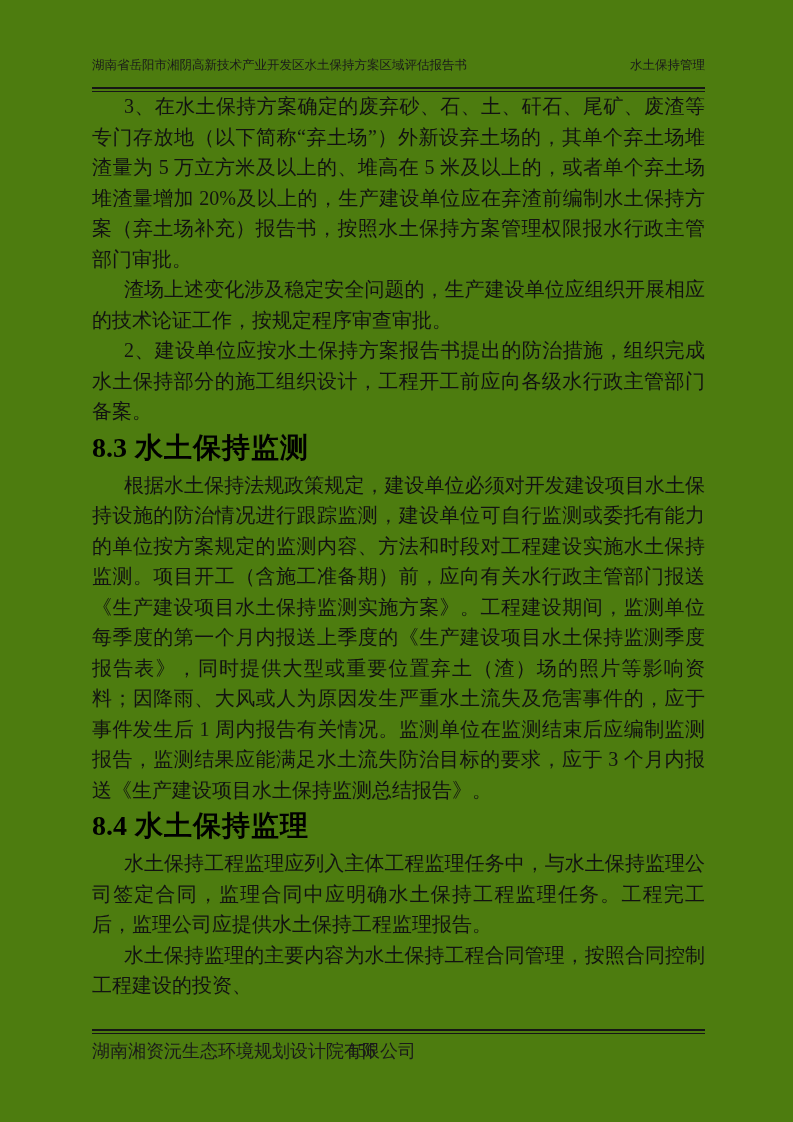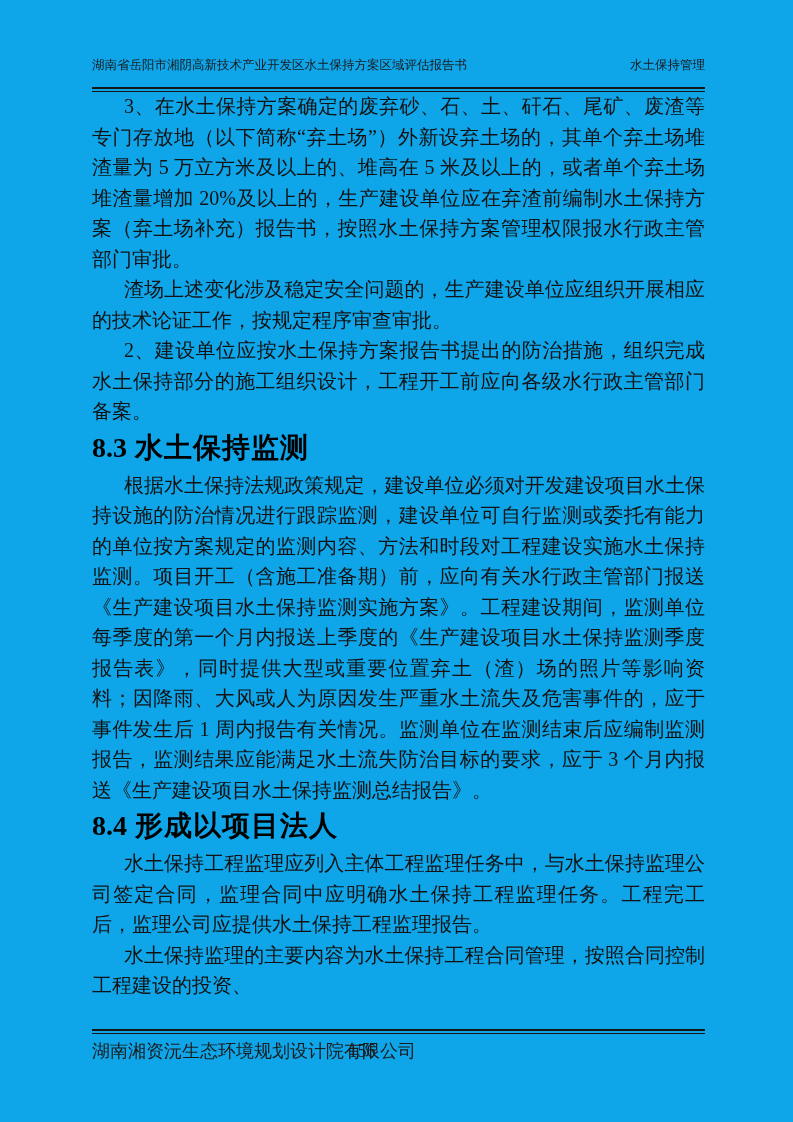--- a/index.html
+++ b/index.html
@@ -4,21 +4,21 @@
 <style>
   html, body {
     margin: 0;
     padding: 0;
     background: #ffffff;
   }
   .page {
     position: relative;
     width: 793px;
     height: 1122px;
-    background: #0ea5e9;
+    background: #4d7c0f;
     color: #111111;
     font-family: "Liberation Serif", "DejaVu Serif", serif;
     overflow: hidden;
   }
   
   .page-header {
     position: absolute;
     top: 0;
     left: 92px;
     width: 613px;
@@ -117,21 +117,21 @@
 
     <p class="body-p">2、建设单位应按水土保持方案报告书提出的防治措施，组织完成水土保持部分的施工组织设计，工程开工前应向各级水行政主管部门备案。</p>
 
     <h2 class="section-heading">
       <span class="h-num">8.3</span><span class="h-title">水土保持监测</span>
     </h2>
 
     <p class="body-p">根据水土保持法规政策规定，建设单位必须对开发建设项目水土保持设施的防治情况进行跟踪监测，建设单位可自行监测或委托有能力的单位按方案规定的监测内容、方法和时段对工程建设实施水土保持监测。项目开工（含施工准备期）前，应向有关水行政主管部门报送《生产建设项目水土保持监测实施方案》。工程建设期间，监测单位每季度的第一个月内报送上季度的《生产建设项目水土保持监测季度报告表》，同时提供大型或重要位置弃土（渣）场的照片等影响资料；因降雨、大风或人为原因发生严重水土流失及危害事件的，应于事件发生后 1 周内报告有关情况。监测单位在监测结束后应编制监测报告，监测结果应能满足水土流失防治目标的要求，应于 3 个月内报送《生产建设项目水土保持监测总结报告》。</p>
 
     <h2 class="section-heading">
-      <span class="h-num">8.4</span><span class="h-title">形成以项目法人</span>
+      <span class="h-num">8.4</span><span class="h-title">水土保持监理</span>
     </h2>
 
     <p class="body-p">水土保持工程监理应列入主体工程监理任务中，与水土保持监理公司签定合同，监理合同中应明确水土保持工程监理任务。工程完工后，监理公司应提供水土保持工程监理报告。</p>
 
 
     <p class="body-p">水土保持监理的主要内容为水土保持工程合同管理，按照合同控制工程建设的投资、</p>
 
   </main>
 
   <footer class="page-footer">

